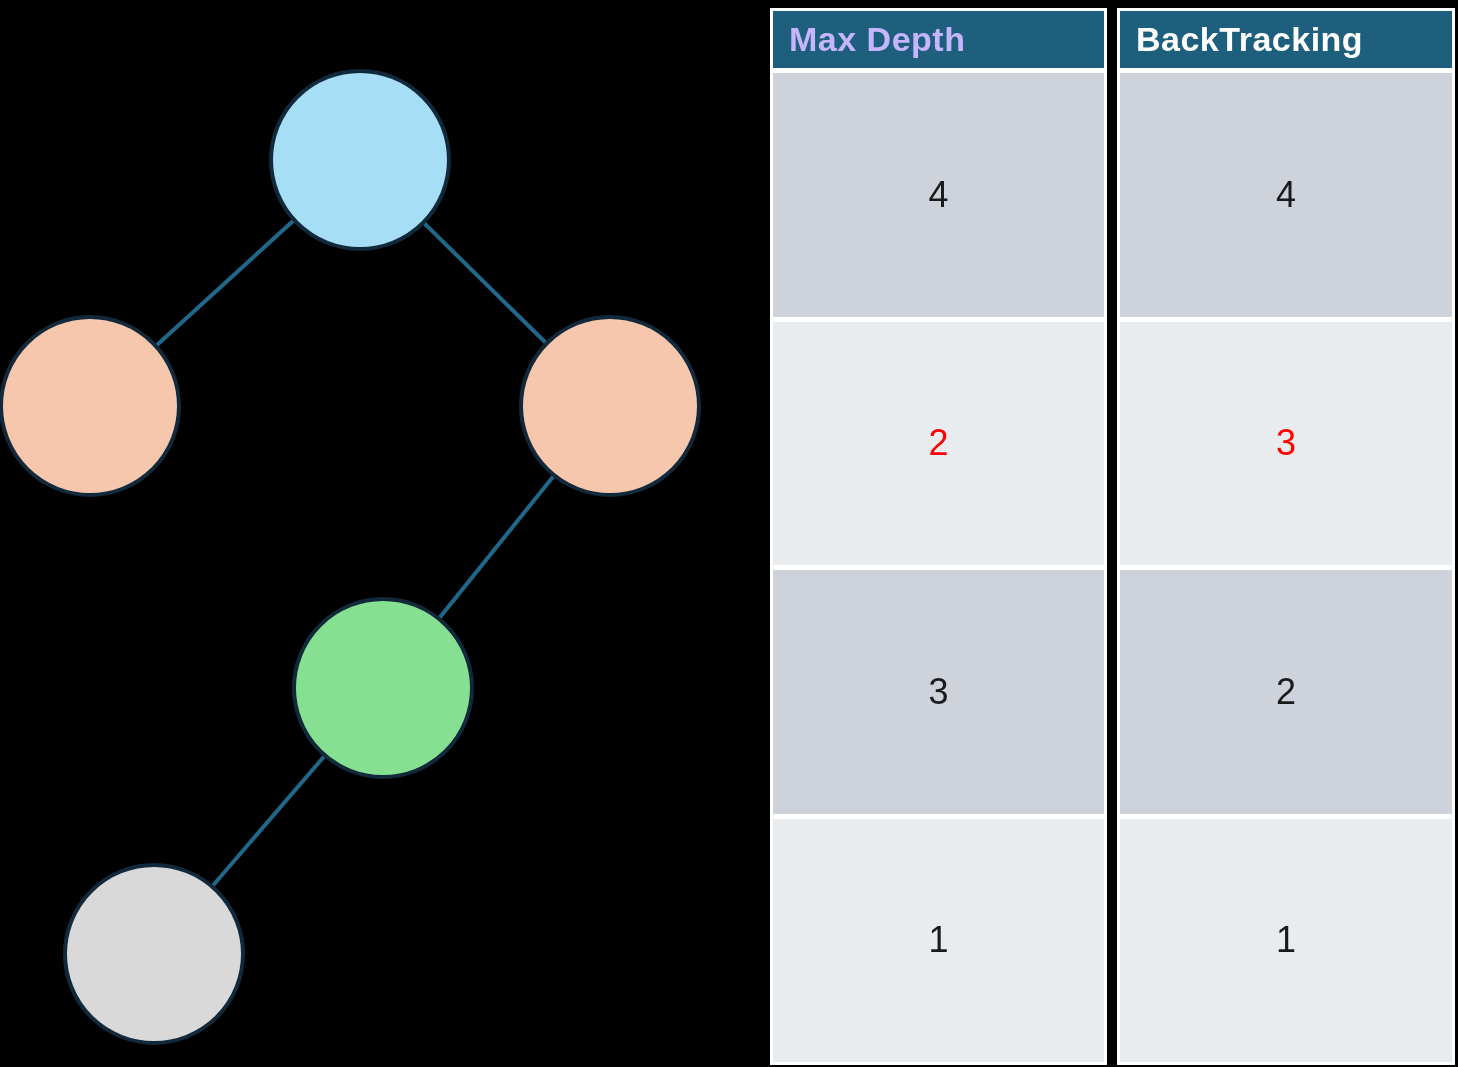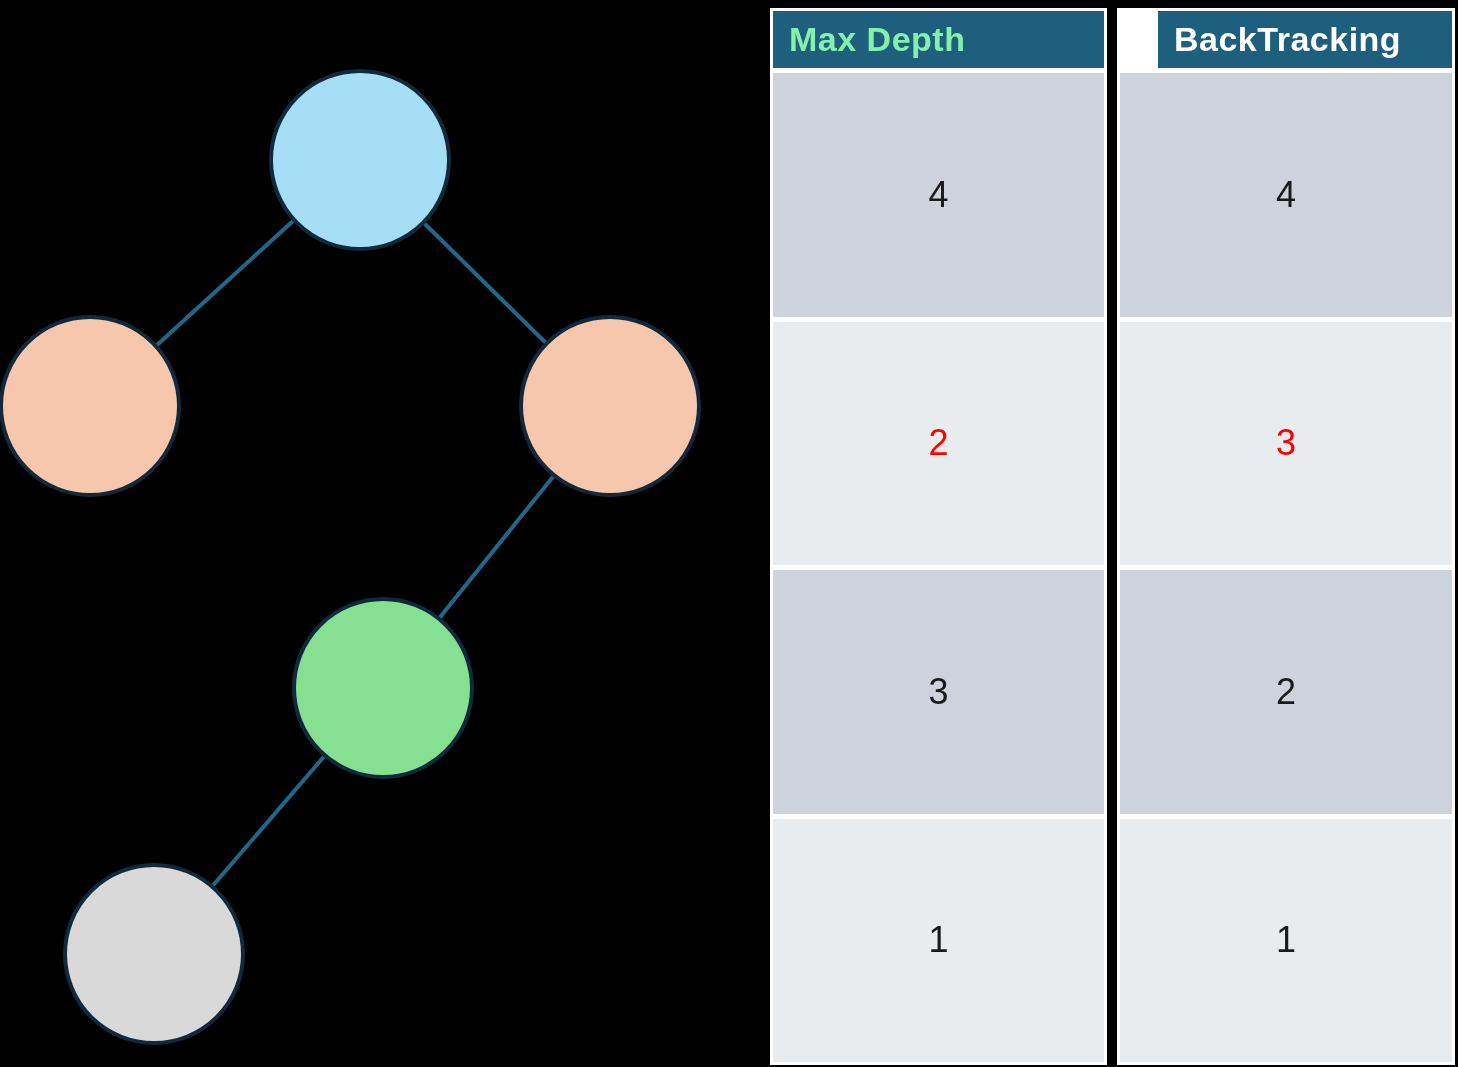--- a/index.html
+++ b/index.html
@@ -62,27 +62,27 @@
       <line x1="610" y1="406" x2="383" y2="688" stroke="#20678a" stroke-width="4"></line>
       <line x1="383" y1="688" x2="154" y2="954" stroke="#20678a" stroke-width="4"></line>
       <circle cx="360" cy="160" r="89" fill="#a5def5" stroke="#11293a" stroke-width="4"></circle>
       <circle cx="90" cy="406" r="89" fill="#f6c7ac" stroke="#11293a" stroke-width="4"></circle>
       <circle cx="610" cy="406" r="89" fill="#f6c7ac" stroke="#11293a" stroke-width="4"></circle>
       <circle cx="383" cy="688" r="89" fill="#85e092" stroke="#11293a" stroke-width="4"></circle>
       <circle cx="154" cy="954" r="89" fill="#d9d9d9" stroke="#11293a" stroke-width="4"></circle>
     </svg>
 
   <div class="data-table" id="table-maxdepth">
-      <div class="table-header" style="background: rgb(30, 95, 125); color: #86efac;">Max Depth</div>
+      <div class="table-header" style="background: rgb(30, 95, 125); color: #c4b5fd;">Max Depth</div>
       <div class="table-cell" style="background: rgb(205, 210, 219); color: rgb(26, 26, 26);">4</div>
       <div class="table-cell" style="background: rgb(233, 236, 239); color: rgb(255, 0, 0);">2</div>
       <div class="table-cell" style="background: rgb(205, 210, 219); color: rgb(26, 26, 26);">3</div>
       <div class="table-cell" style="background: rgb(233, 236, 239); color: rgb(26, 26, 26);">1</div>
     </div>
 
   <div class="data-table" id="table-backtracking">
-      <div class="table-header" style="background: rgb(30, 95, 125); color: rgb(255, 255, 255); margin-left: 38px;">BackTracking</div>
+      <div class="table-header" style="background: rgb(30, 95, 125); color: rgb(255, 255, 255);">BackTracking</div>
       <div class="table-cell" style="background: rgb(205, 210, 219); color: rgb(26, 26, 26);">4</div>
       <div class="table-cell" style="background: rgb(233, 236, 239); color: rgb(255, 0, 0);">3</div>
       <div class="table-cell" style="background: rgb(205, 210, 219); color: rgb(26, 26, 26);">2</div>
       <div class="table-cell" style="background: rgb(233, 236, 239); color: rgb(26, 26, 26);">1</div>
     </div>
 </div>
 
 </body></html>

